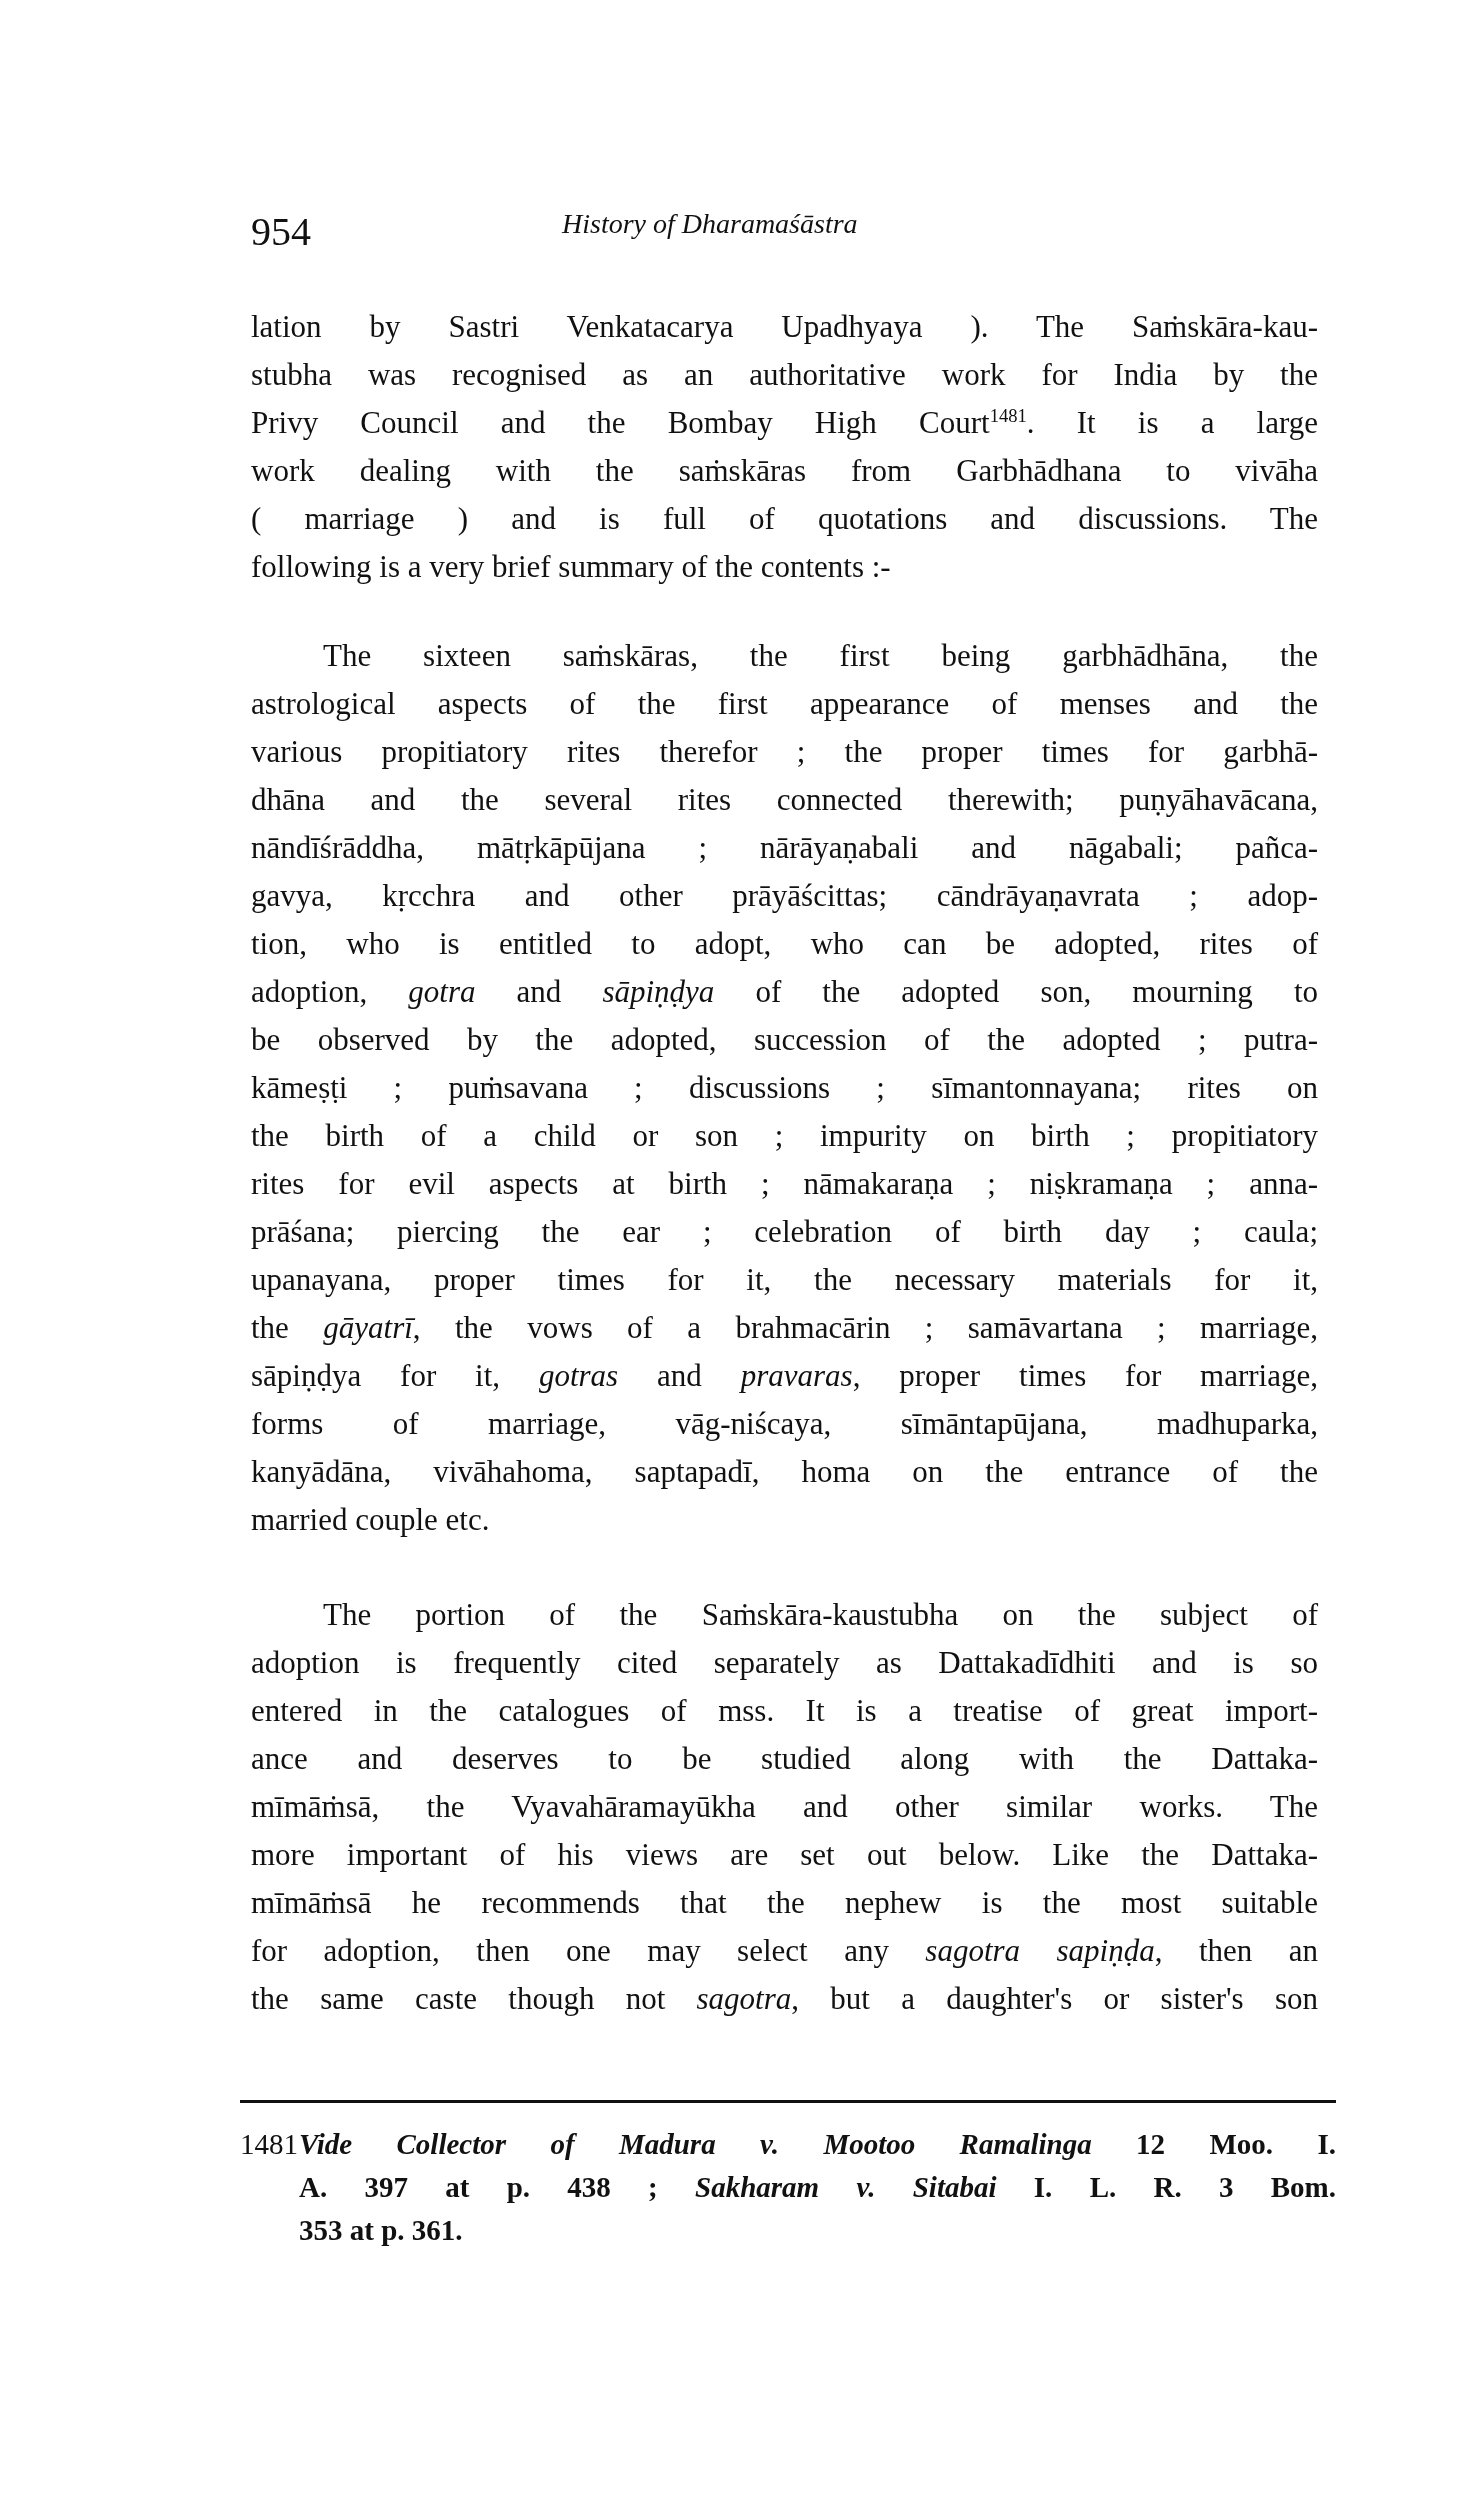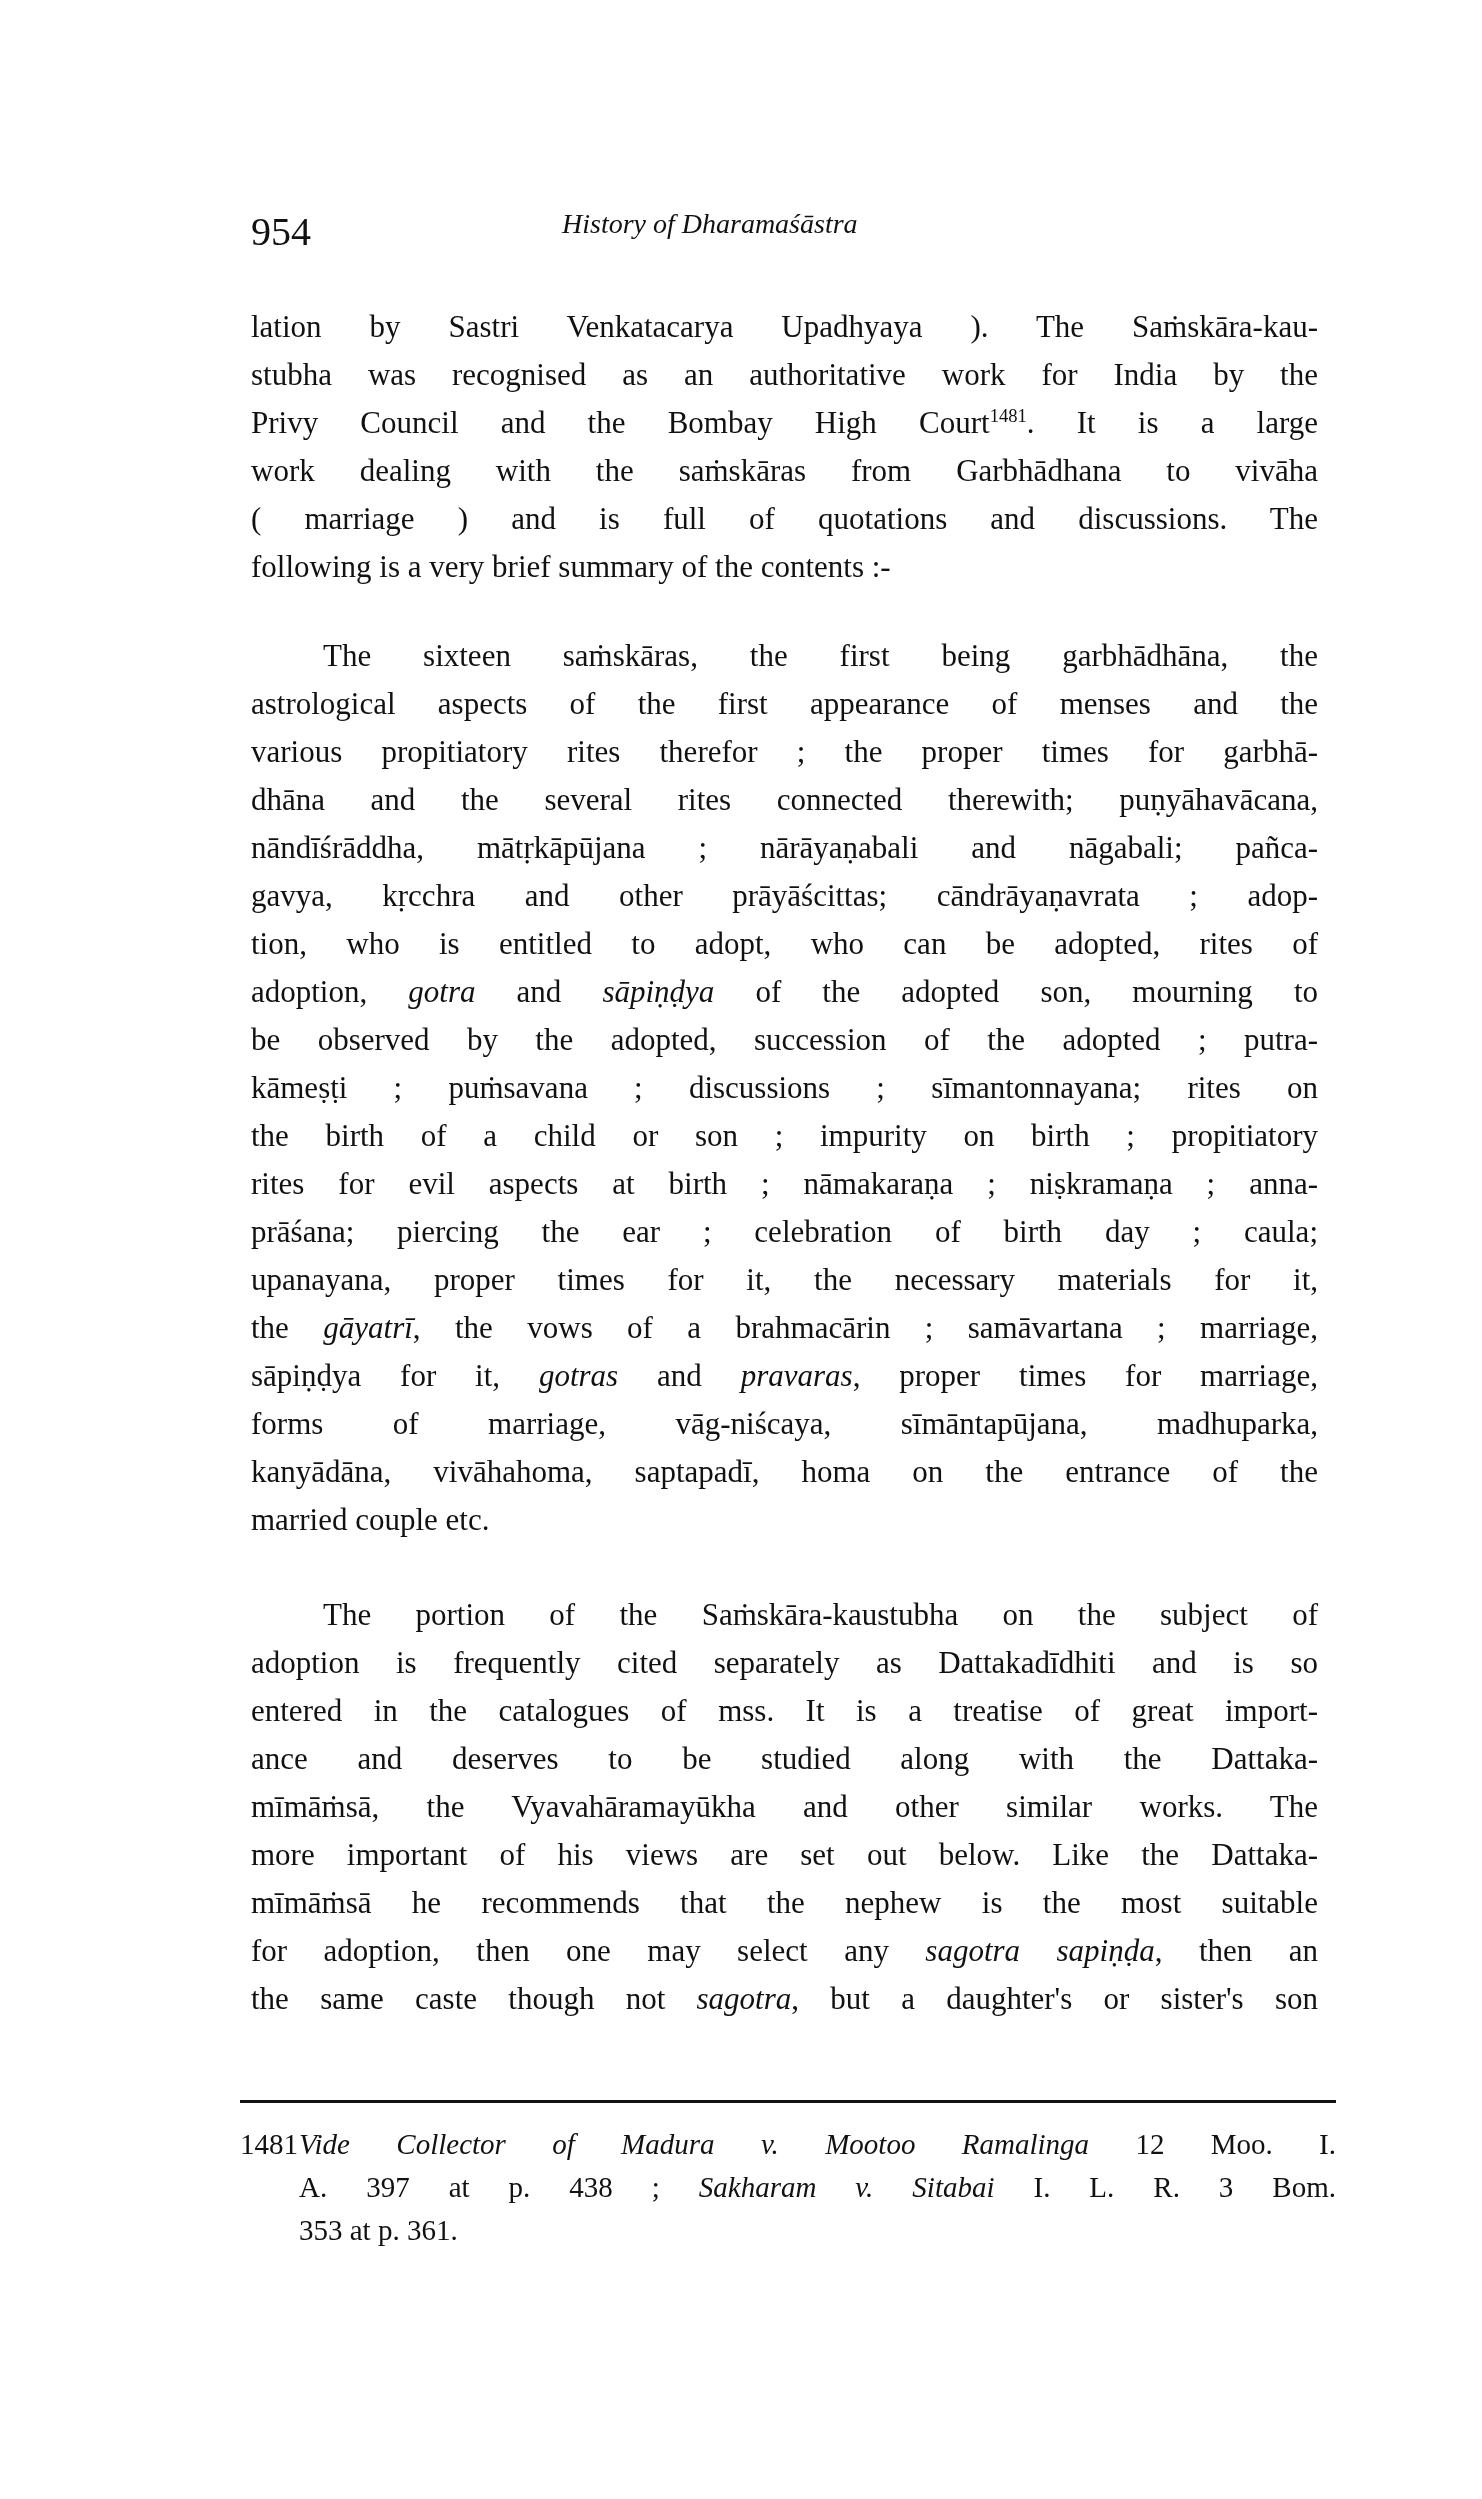--- a/index.html
+++ b/index.html
@@ -14,21 +14,21 @@
     .para .line { display: block; text-align: justify; text-align-last: justify; white-space: nowrap; }
     .para .line.last { text-align-last: left; }
     .gap { height: 41px; }
     .gap2 { height: 47px; }
     i { font-style: italic; }
     sup { font-size: 60%; vertical-align: 10.8px; line-height: 0; }
     .footnote-rule { position: absolute; left: 240px; top: 2100px; width: 1096px; height: 2.7px; background: #111; }
     .footnotes { position: absolute; left: 240px; top: 2123px; width: 1096px; font-size: 29px; line-height: 43px; }
     .fn-row { display: flex; }
     .fn-num { width: 59px; flex: none; }
-    .fn-text { flex: 1; }
+    .fn-text { flex: 1; font-weight: bold; }
     .fn-text .line { display: block; text-align: justify; text-align-last: justify; white-space: nowrap; }
     .fn-text .line.last { text-align-last: left; }
   </style>
 </head>
 <body>
 
 <div class="running-head">
   <span class="page-number">954</span>
   <span class="running-title">History of Dharamaśāstra</span>
 </div>

